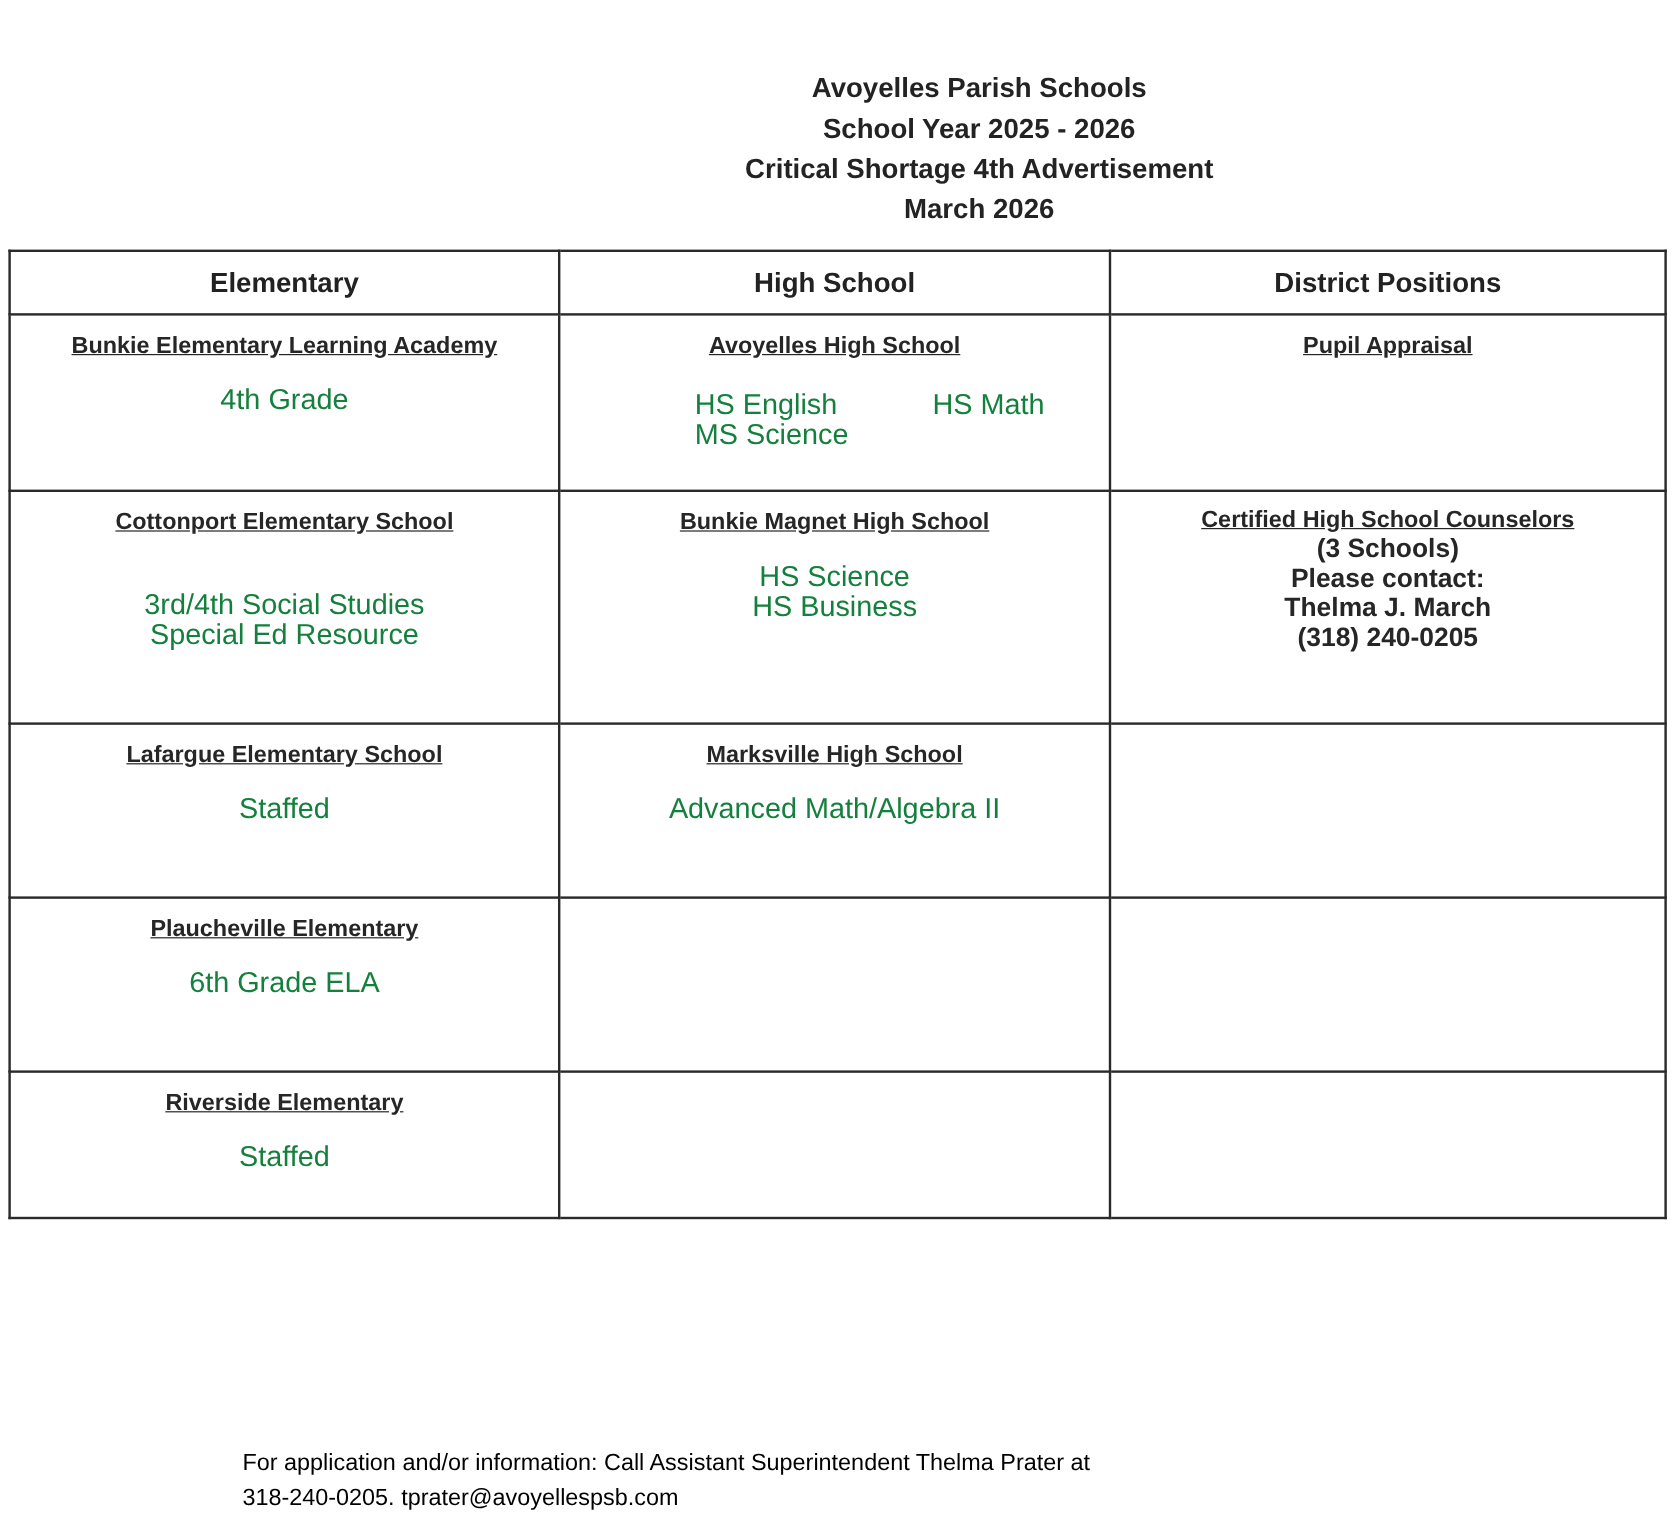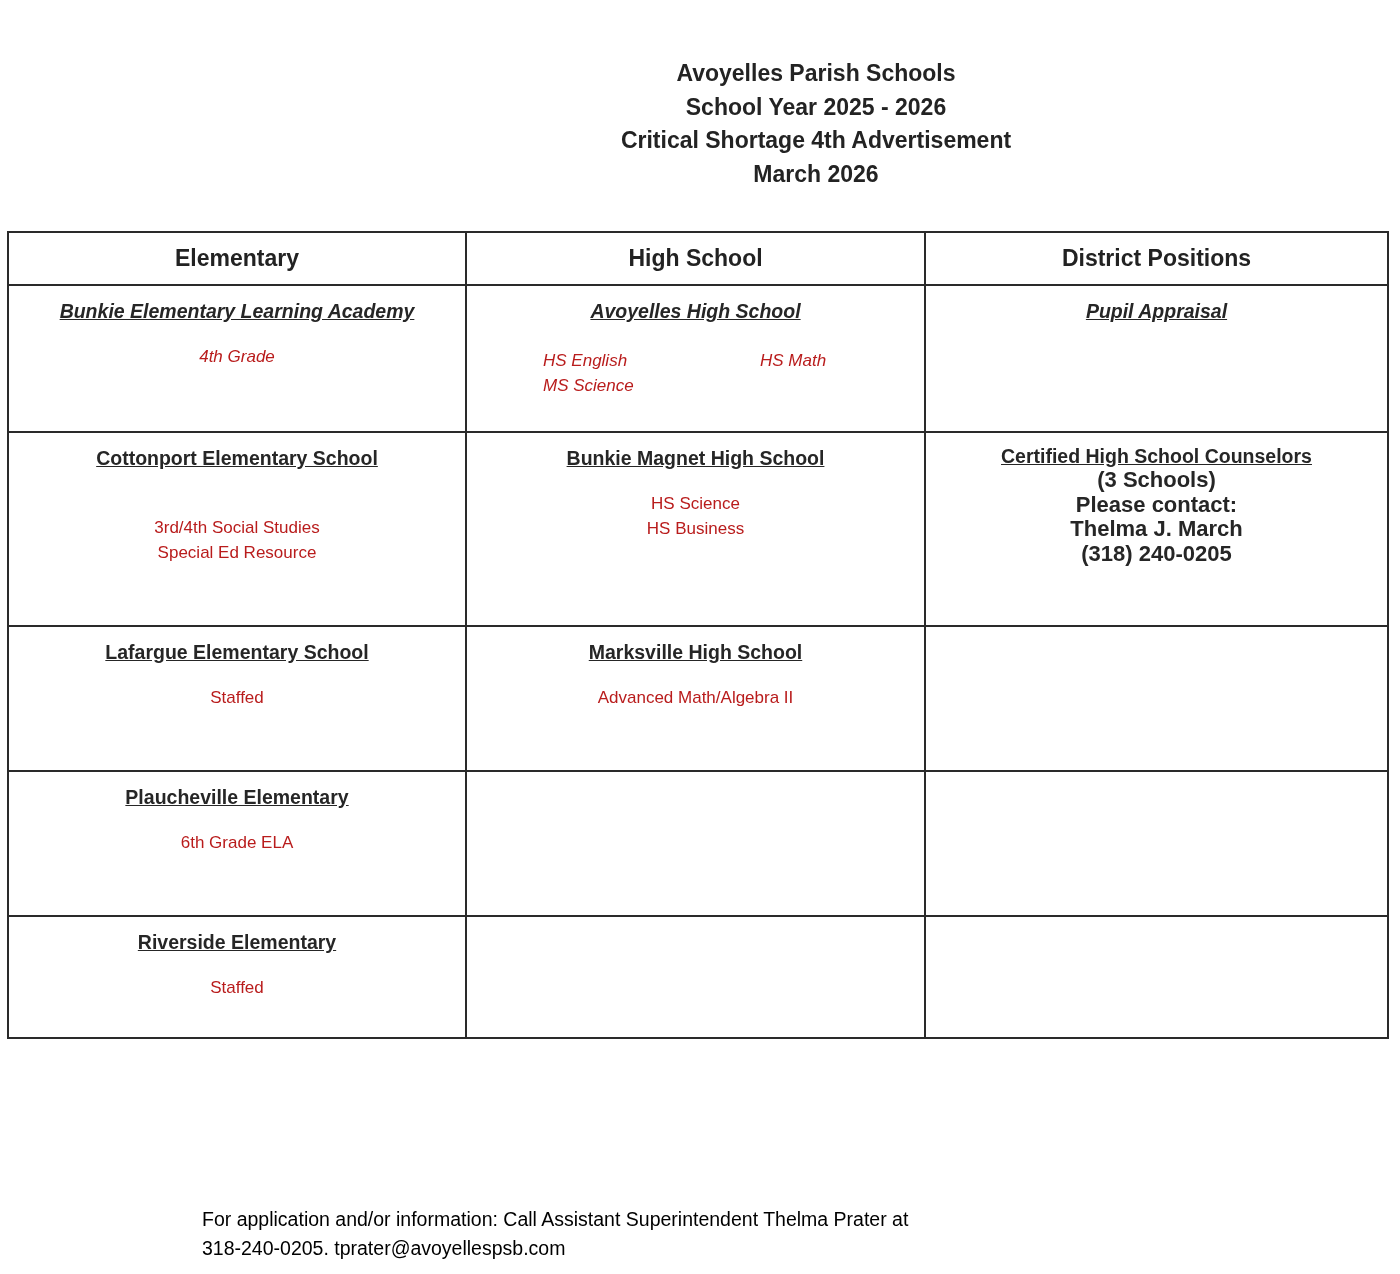--- a/index.html
+++ b/index.html
@@ -1,29 +1,29 @@
 <!DOCTYPE html>
 <html><head>
 <meta charset="utf-8">
 <style>
   html, body { margin: 0; padding: 0; background: #ffffff; }
   body { width: 1400px; height: 1274px; position: relative; overflow: hidden;
          font-family: "Liberation Sans", sans-serif; color: #2b2b2b; }
   .title-block { position: absolute; left: 0; top: 57px; width: 1632px; text-align: center; }
   .title-line { font-weight: bold; font-size: 23px; line-height: 33.5px; color: #232323; }
-  table.grid { position: absolute; left: 7px; top: 231px; width: 1378px; border-collapse: collapse; table-layout: fixed; }
+  table.grid { position: absolute; left: 7px; top: 208px; width: 1378px; border-collapse: collapse; table-layout: fixed; }
   table.grid td, table.grid th { border: 2px solid #2a2a2a; vertical-align: top; text-align: center; padding: 0; }
   th { font-size: 23px; font-weight: bold; color: #222; height: 51px; vertical-align: middle !important; }
   .col1 { width: 456px; } .col2 { width: 457px; } .col3 { width: 461px; }
   .school { font-weight: bold; text-decoration: underline; font-size: 19.5px; color: #262626; margin-top: 14px; }
-  .pos { font-size: 17px; color: #b91c1c; line-height: 24.5px; }
-  .r1 td { height: 145px; font-style: italic; } .r2 td { height: 192px; } .r3 td { height: 143px; border-radius: 11px; }
+  .pos { font-size: 24px; color: #15803d; line-height: 24.5px; }
+  .r1 td { height: 145px; } .r2 td { height: 192px; } .r3 td { height: 143px; border-radius: 11px; }
   .r4 td { height: 168px; } .r5 td { height: 143px; } .r6 td { height: 120px; }
   .mt22 { margin-top: 22px; } .mt48 { margin-top: 46px; }
-  .two-col { display: flex; text-align: left; padding-left: 76px; margin-top: 26px; gap: 19px; }
+  .two-col { display: flex; text-align: left; padding-left: 112px; margin-top: 26px; }
   .two-col .left { width: 198px; } 
   .contact { font-weight: bold; font-size: 22px; line-height: 24.5px; color: #262626; }
   .school-tight { margin-top: 12px; }
   .footer { position: absolute; left: 202px; top: 1205px; font-size: 19.5px; line-height: 29px; color: #000000; }
 </style>
 </head>
 <body>
 
 <div class="title-block">
   <div class="title-line">Avoyelles Parish Schools</div>

